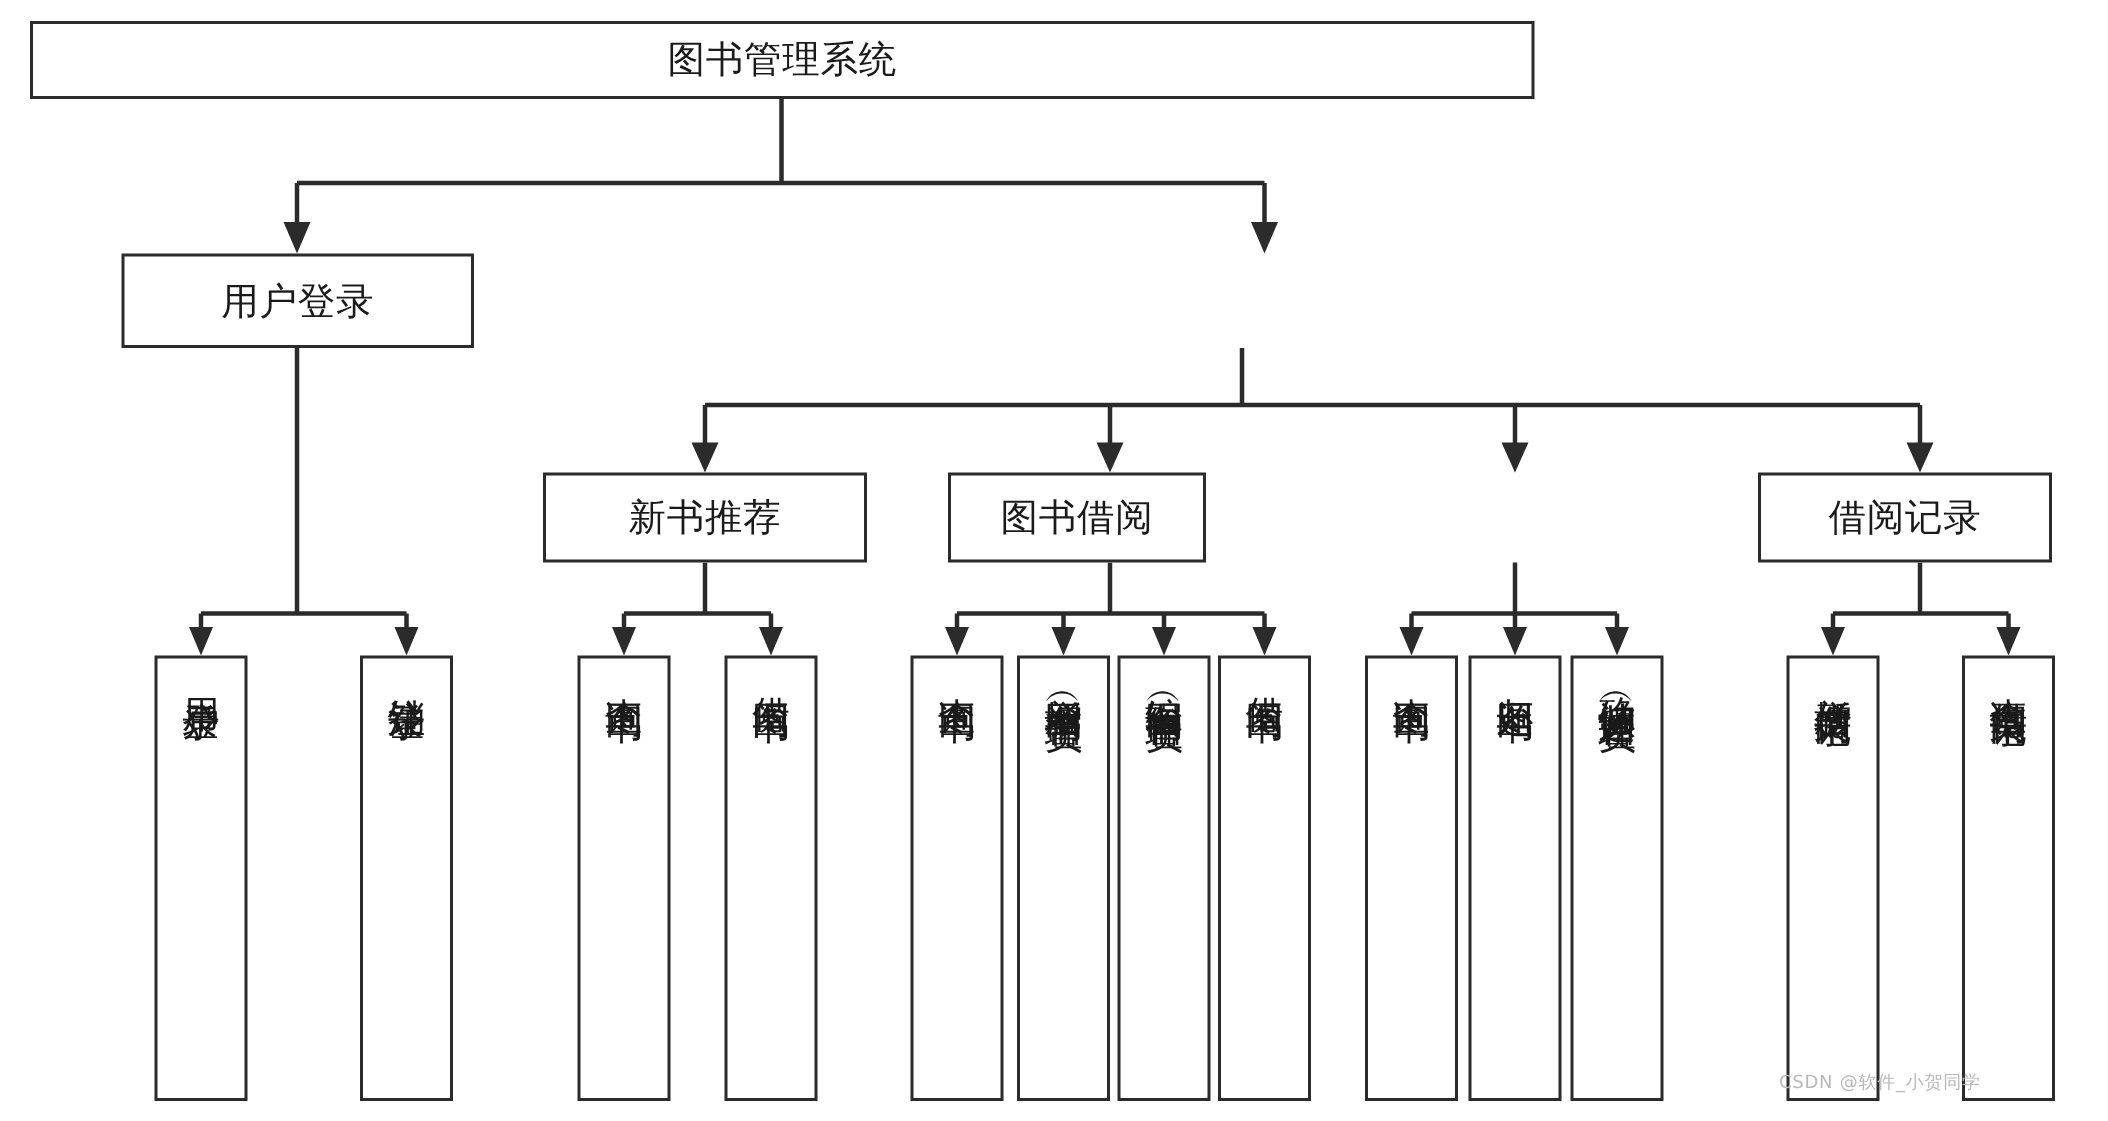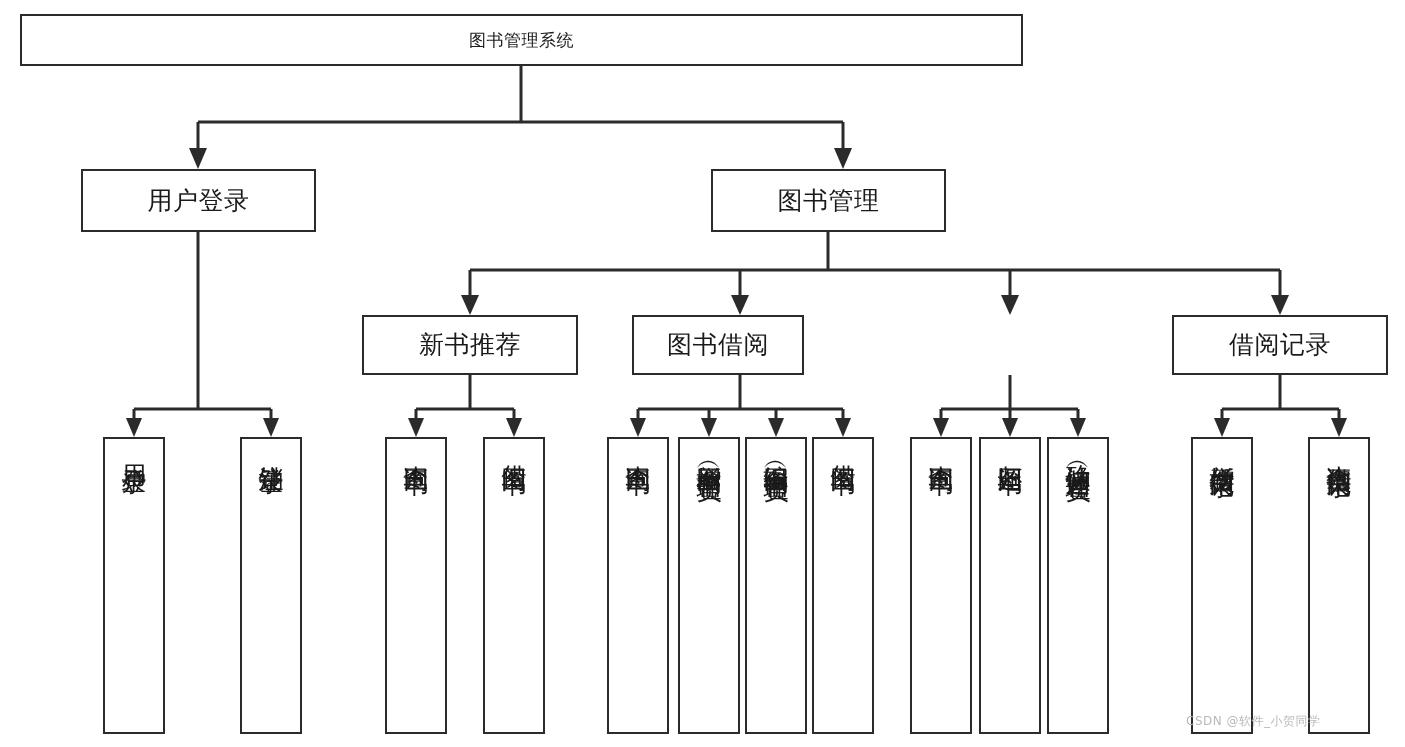--- a/index.html
+++ b/index.html
@@ -32,21 +32,21 @@
     text-align: center;
     line-height: 1.18;
     white-space: nowrap;
   }
   
   .node.horiz .node-label {
     font-size: 25px;
     letter-spacing: 0.5px;
   }
   .node.root .node-label {
-    font-size: 17px;
+    font-size: 25px;
   }
   
   .node.vert {
     align-items: flex-start;
     justify-content: center;
     padding-top: 6px;
   }
   .node.vert .node-label {
     writing-mode: vertical-rl;
     text-orientation: upright;
@@ -157,31 +157,28 @@
     </g>
   </svg>
 
   <div class="node horiz root" style="left:20px; top:14px; width:1003px; height:52px;">
     <span class="node-label">图书管理系统</span>
   </div>
 
   <div class="node horiz" style="left:81px; top:169px; width:235px; height:63px;">
     <span class="node-label">用户登录</span>
   </div>
-  <div class="node horiz" style="left:711px; top:169px; width:235px; height:63px;">
-    <span class="node-label">图书管理</span>
-  </div>
 
   <div class="node horiz" style="left:362px; top:315px; width:216px; height:60px;align-items:center;">
     <span class="node-label">新书推荐</span>
   </div>
   <div class="node horiz" style="left:632px; top:315px; width:172px; height:60px;">
     <span class="node-label">图书借阅</span>
   </div>
-  <div class="node horiz" style="left:1172px; top:315px; width:216px; height:60px;">
+  <div class="node horiz" style="left:1172px; top:315px; width:196px; height:60px;">
     <span class="node-label">借阅记录</span>
   </div>
 
   <div class="node vert" style="left:103px; top:437px; width:62px; height:297px;">
     <span class="node-label">用户登录</span>
   </div>
   <div class="node vert" style="left:240px; top:437px; width:62px; height:297px;">
     <span class="node-label">注销登录</span>
   </div>
 

